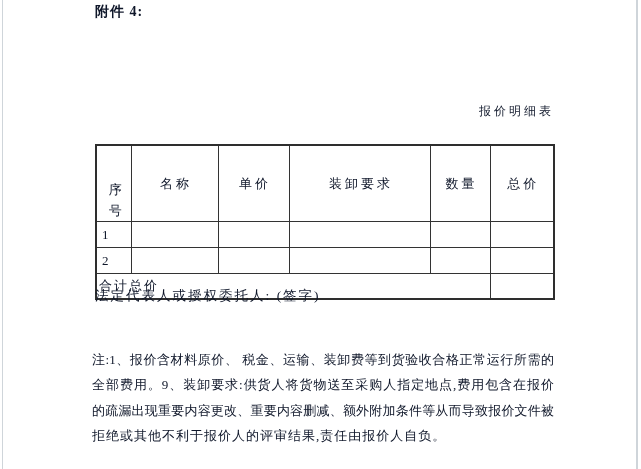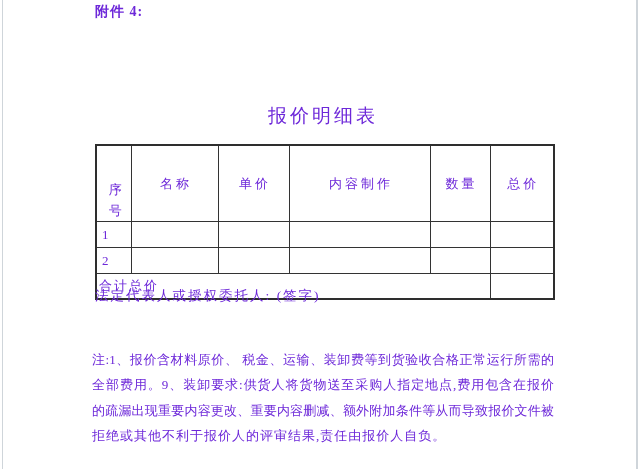--- a/index.html
+++ b/index.html
@@ -2,42 +2,42 @@
 <html><head>
 <meta charset="utf-8">
 <style>
   * { margin: 0; padding: 0; box-sizing: border-box; }
   html, body { background: #ffffff; }
   .page {
     position: relative;
     width: 641px;
     height: 469px;
     background: #ffffff;
-    color: #6d28d9;
+    color: #0f172a;
     font-family: "Liberation Serif", "DejaVu Serif", serif;
     overflow: hidden;
   }
   .edge { position: absolute; top: 0; height: 469px; background: #cfd5da; }
   .edge-left  { left: 2px;  width: 1px; }
   .edge-right { left: 636px; width: 2px; }
 
   .attachment {
     position: absolute;
     left: 95px; top: 3px;
     font-size: 14px;
     font-weight: bold;
     letter-spacing: 1px;
   }
 
   .doc-title {
     position: absolute;
     left: 92px; top: 103px;
     width: 462px;
-    text-align: center;
-    font-size: 19px;
+    text-align: right;
+    font-size: 12px;
     letter-spacing: 3px;
   }
 
   table.quote-table {
     position: absolute;
     left: 95px; top: 144px;
     border-collapse: collapse;
     table-layout: fixed;
     border: 2px solid #2e2e2e;
   }
@@ -115,21 +115,21 @@
       <col style="width:71px">
       <col style="width:141px">
       <col style="width:60px">
       <col style="width:64px">
     </colgroup>
     <tbody>
       <tr class="hrow">
         <th><span class="seq-stack">序号</span></th>
         <th>名称</th>
         <th>单价</th>
-        <th>内容制作</th>
+        <th>装卸要求</th>
         <th>数量</th>
         <th>总价</th>
       </tr>
       <tr class="brow">
         <td class="num">1</td>
         <td></td>
         <td></td>
         <td></td>
         <td></td>
         <td></td>

